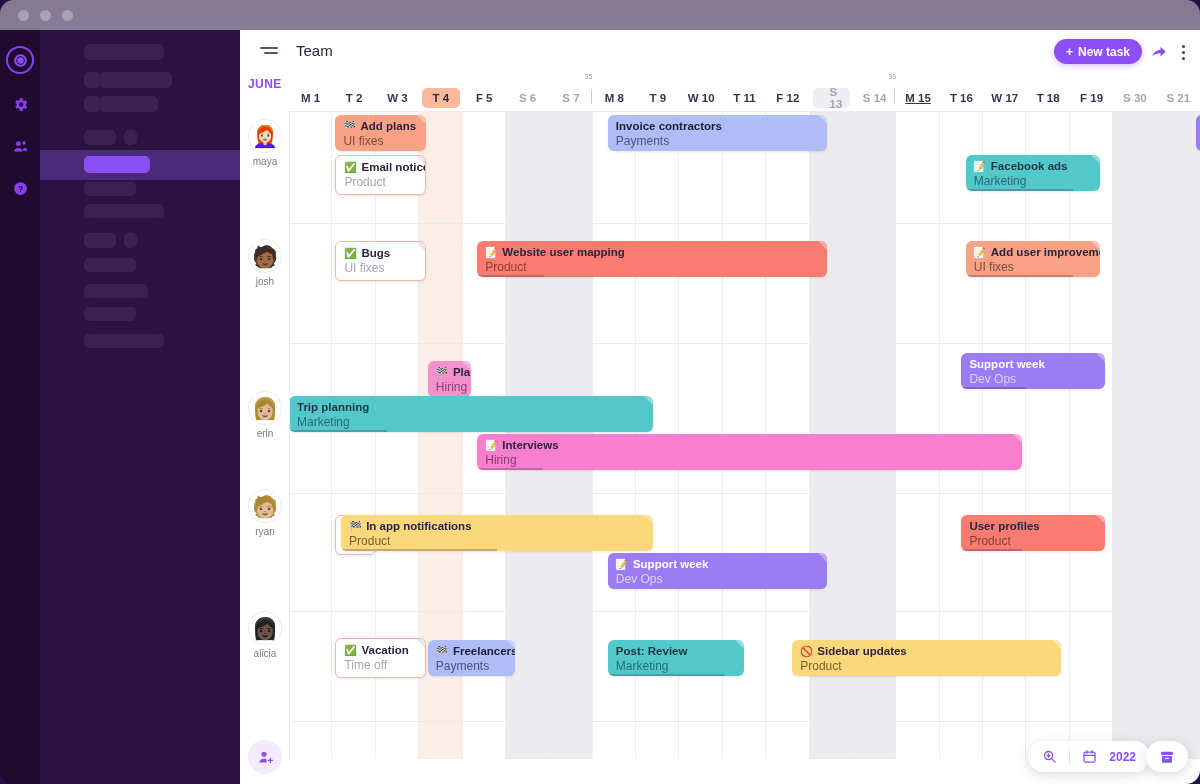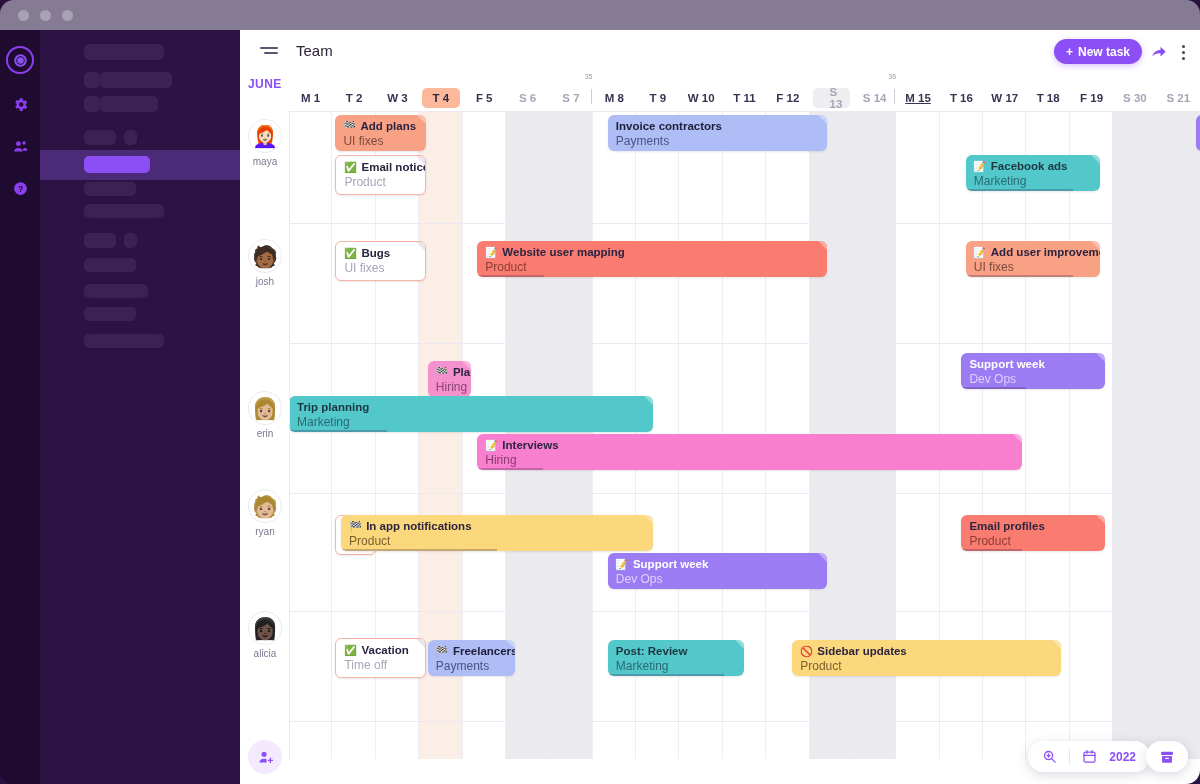--- a/index.html
+++ b/index.html
@@ -377,21 +377,21 @@
         <div class="task" style="left: 721.405px; width: 143.157px; top: 242px; height: 36px; background: rgb(155, 124, 243);">
           <div class="t1" style="color: rgb(255, 255, 255);">
             <span>Support week</span>
           </div>
           <div class="t2" style="color: rgb(222, 211, 251);">Dev Ops</div>
           <div class="fold"></div>
           <div class="prog" style="width: 45%;"></div>
         </div>
         <div class="task" style="left: 721.405px; width: 143.157px; top: 404px; height: 36px; background: rgb(250, 124, 112);">
           <div class="t1" style="color: rgb(43, 36, 64);">
-            <span>Email profiles</span>
+            <span>User profiles</span>
           </div>
           <div class="t2" style="color: rgb(138, 60, 54);">Product</div>
           <div class="fold"></div>
           <div class="prog" style="width: 42%;"></div>
         </div>
         <div class="task white" style="left: 95.4176px; width: 90.2324px; top: 527px; height: 40px;">
           <div class="t1" style="color: rgb(43, 36, 64);">
             <span class="emo">✅</span>
             <span>Vacation</span>
           </div>

